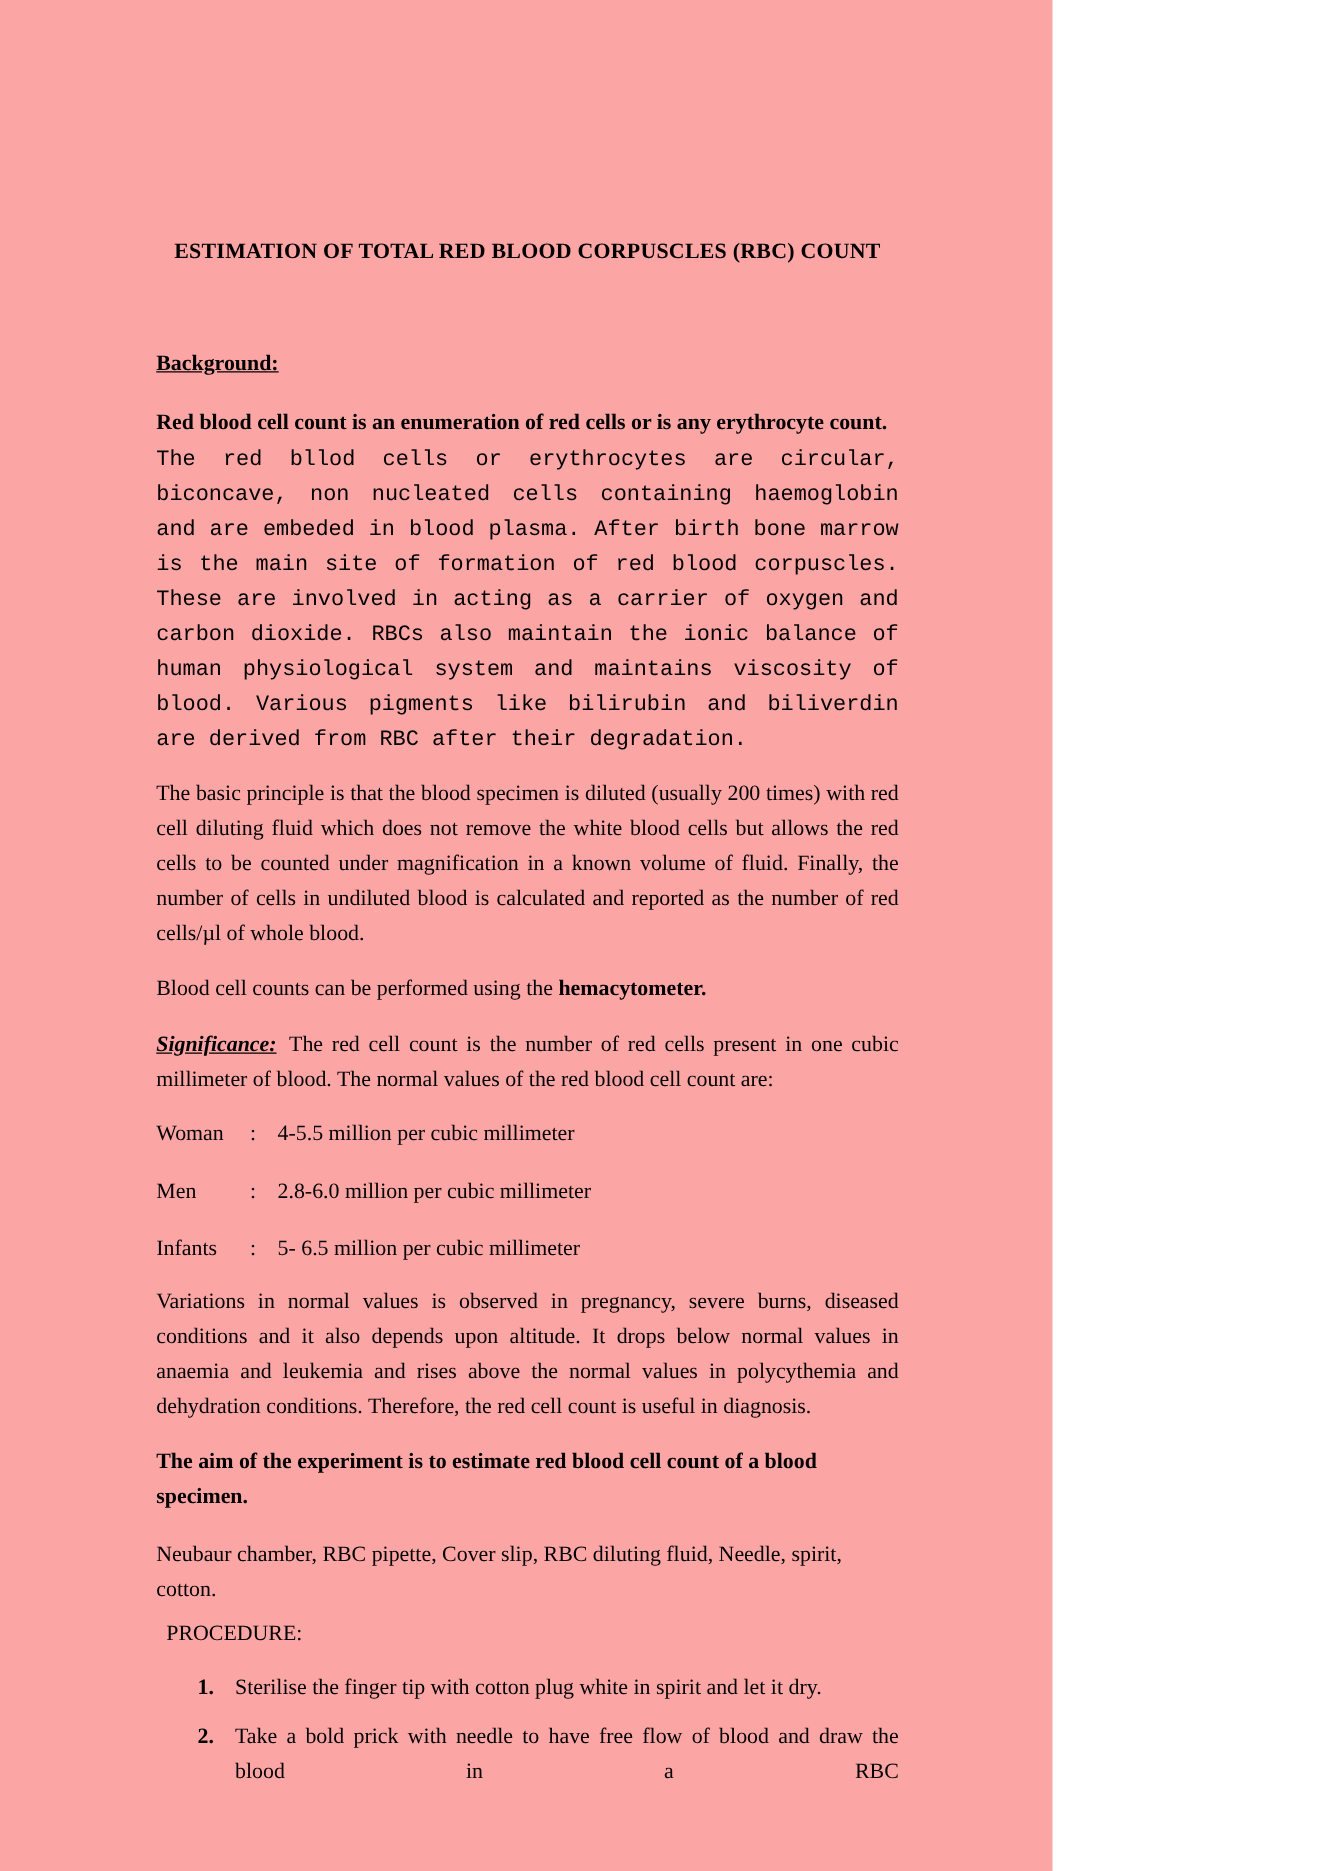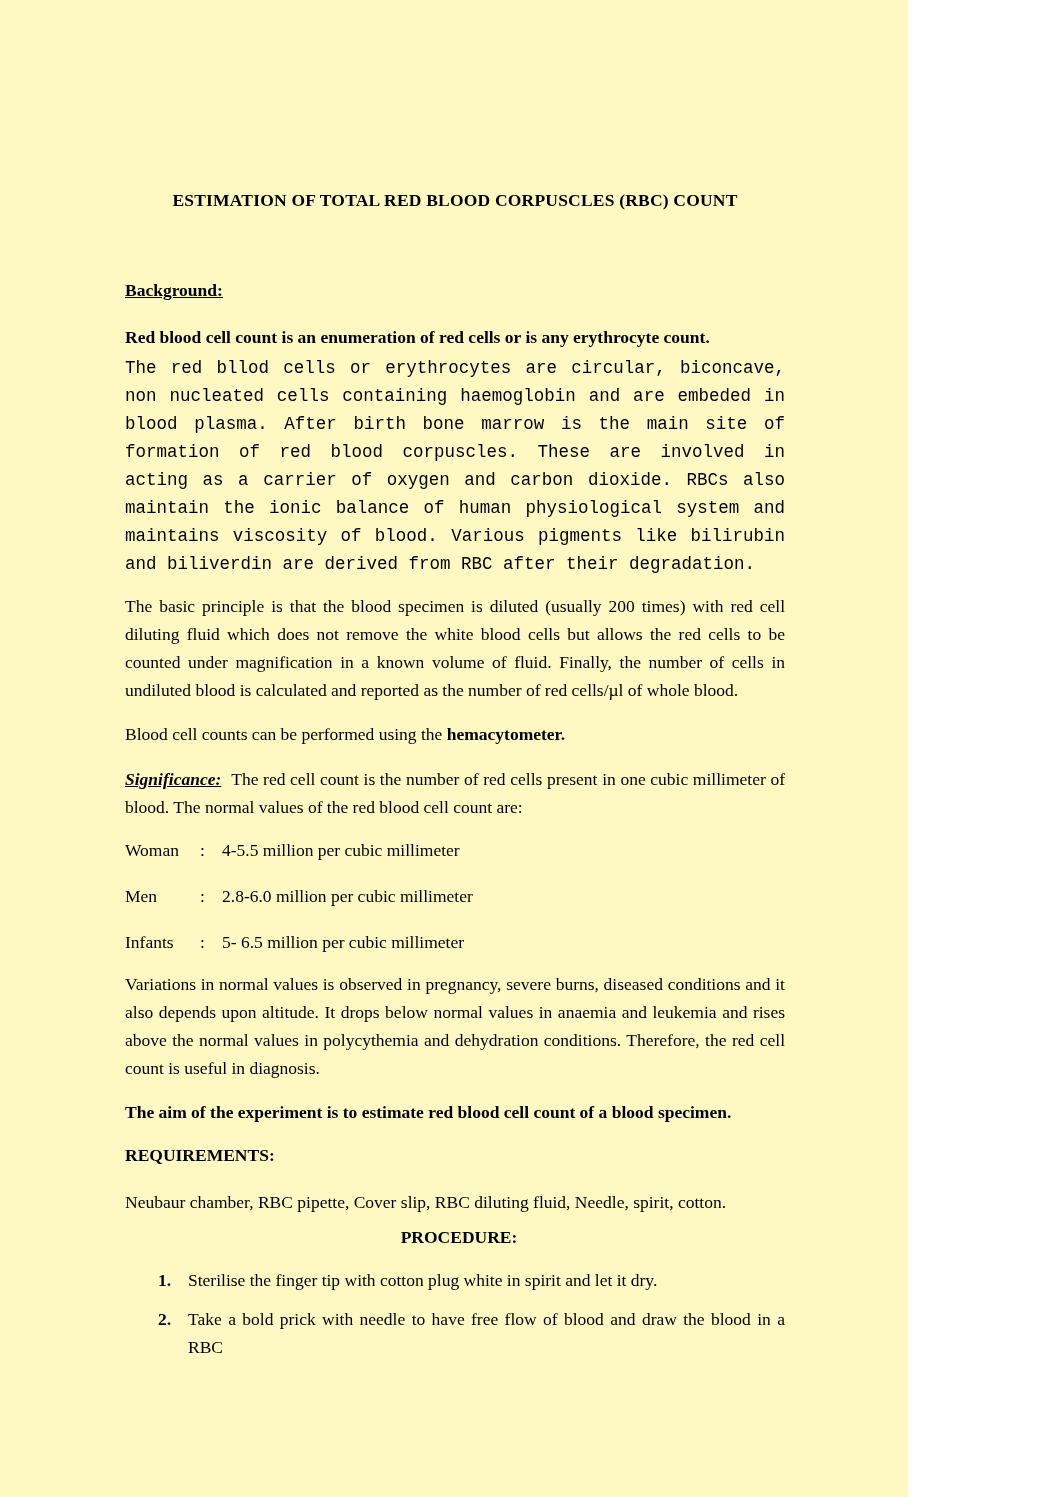--- a/index.html
+++ b/index.html
@@ -1,21 +1,21 @@
 <!DOCTYPE html>
 <html><head>
 <meta charset="utf-8">
 <style>
   * { box-sizing: border-box; }
   html, body { margin: 0; padding: 0; background: #ffffff; }
   .page {
     position: relative;
-    width: 908px;
+    width: 842px;
     height: 1497px;
-    background: #fef9c3;
+    background: #fca5a5;
     color: #000000;
     font-family: "Liberation Serif", "DejaVu Serif", serif;
     font-size: 17.5px;
     line-height: 28px;
     padding: 186px 123px 40px 125px;
     overflow: hidden;
   }
   .title {
     margin: 0;
     font-size: 17.5px;
@@ -45,21 +45,21 @@
     display: flex;
     margin-top: 18px;
   }
   .value-row:first-of-type { margin-top: 15px; }
   .vr-group { width: 75px; flex: 0 0 auto; }
   .vr-colon { width: 22px; flex: 0 0 auto; }
   .vr-value { flex: 1; }
   .aim { margin-top: 16px; font-weight: bold; }
   .req-head { margin-top: 15px; font-weight: bold; }
   .req-items { margin-top: 19px; }
-  .proc-head { margin-top: 7px; font-weight: bold; padding-left: 8px; text-align: center; }
+  .proc-head { margin-top: 7px; font-weight: normal; padding-left: 8px; }
   .steps { margin-top: 15px; }
   .step {
     display: flex;
     margin: 11px 0 0 33px;
   }
   .step-num {
     width: 30px;
     flex: 0 0 auto;
     font-weight: bold;
   }
@@ -98,21 +98,20 @@
   <div class="value-row">
     <span class="vr-group">Infants</span>
     <span class="vr-colon">:</span>
     <span class="vr-value">5- 6.5 million per cubic millimeter</span>
   </div>
 
   <p class="justify">Variations in normal values is observed in pregnancy, severe burns, diseased conditions and it also depends upon altitude. It drops below normal values in anaemia and leukemia and rises above the normal values in polycythemia and dehydration conditions. Therefore, the red cell count is useful in diagnosis.</p>
 
   <p class="aim">The aim of the experiment is to estimate red blood cell count of a blood specimen.</p>
 
-  <p class="req-head">REQUIREMENTS:</p>
 
   <p class="req-items">Neubaur chamber, RBC pipette, Cover slip, RBC diluting fluid, Needle, spirit, cotton.</p>
 
   <p class="proc-head">PROCEDURE:</p>
 
   <div class="steps">
     <div class="step">
       <span class="step-num">1.</span>
       <span class="step-text">Sterilise the finger tip with cotton plug white in spirit and let it dry.</span>
     </div>

